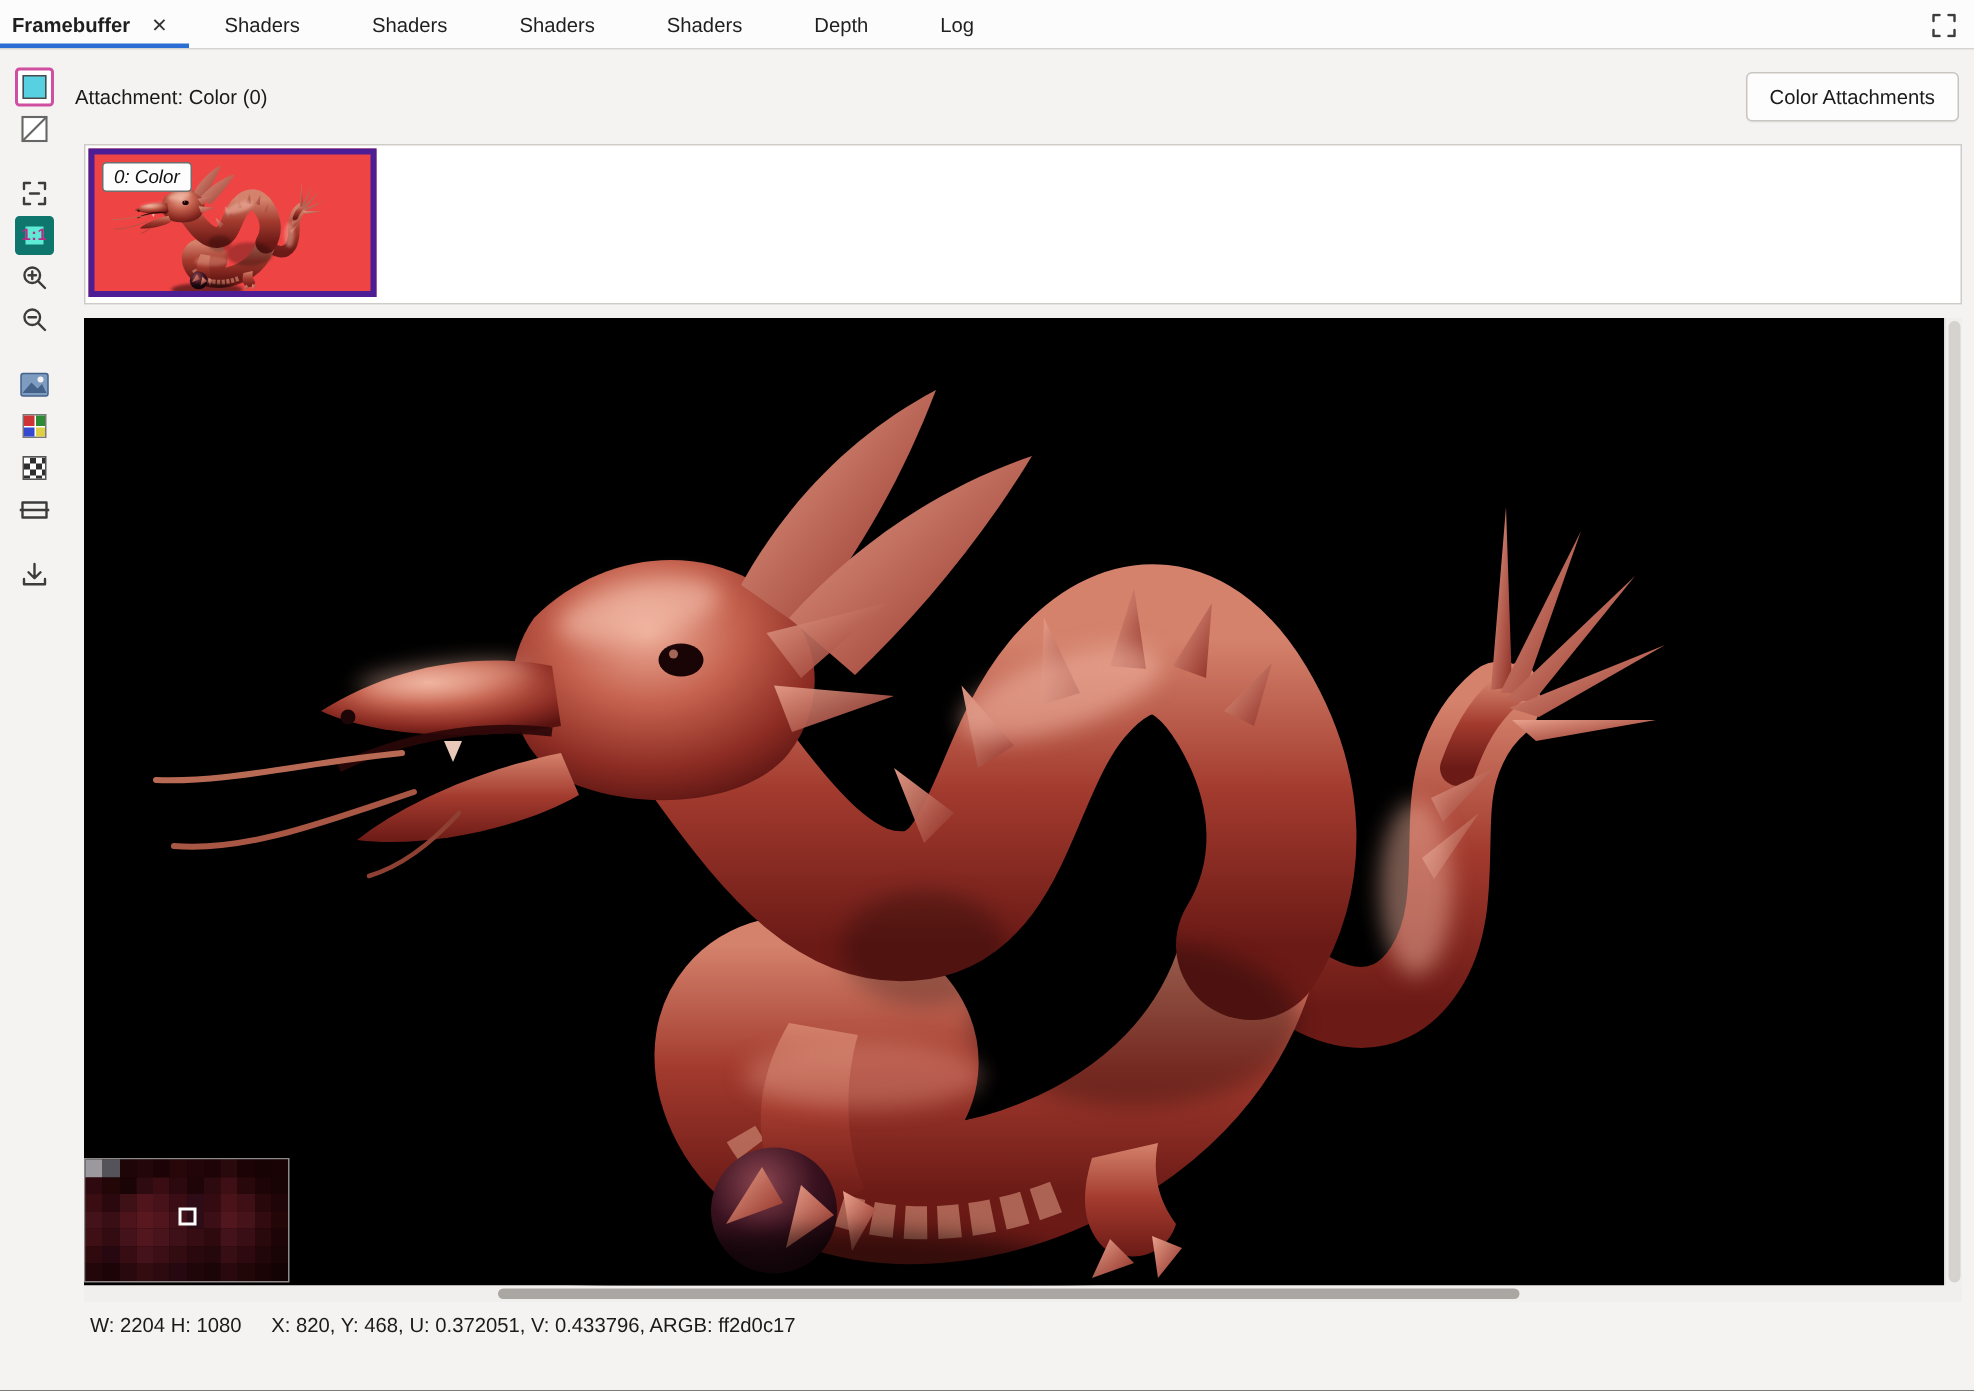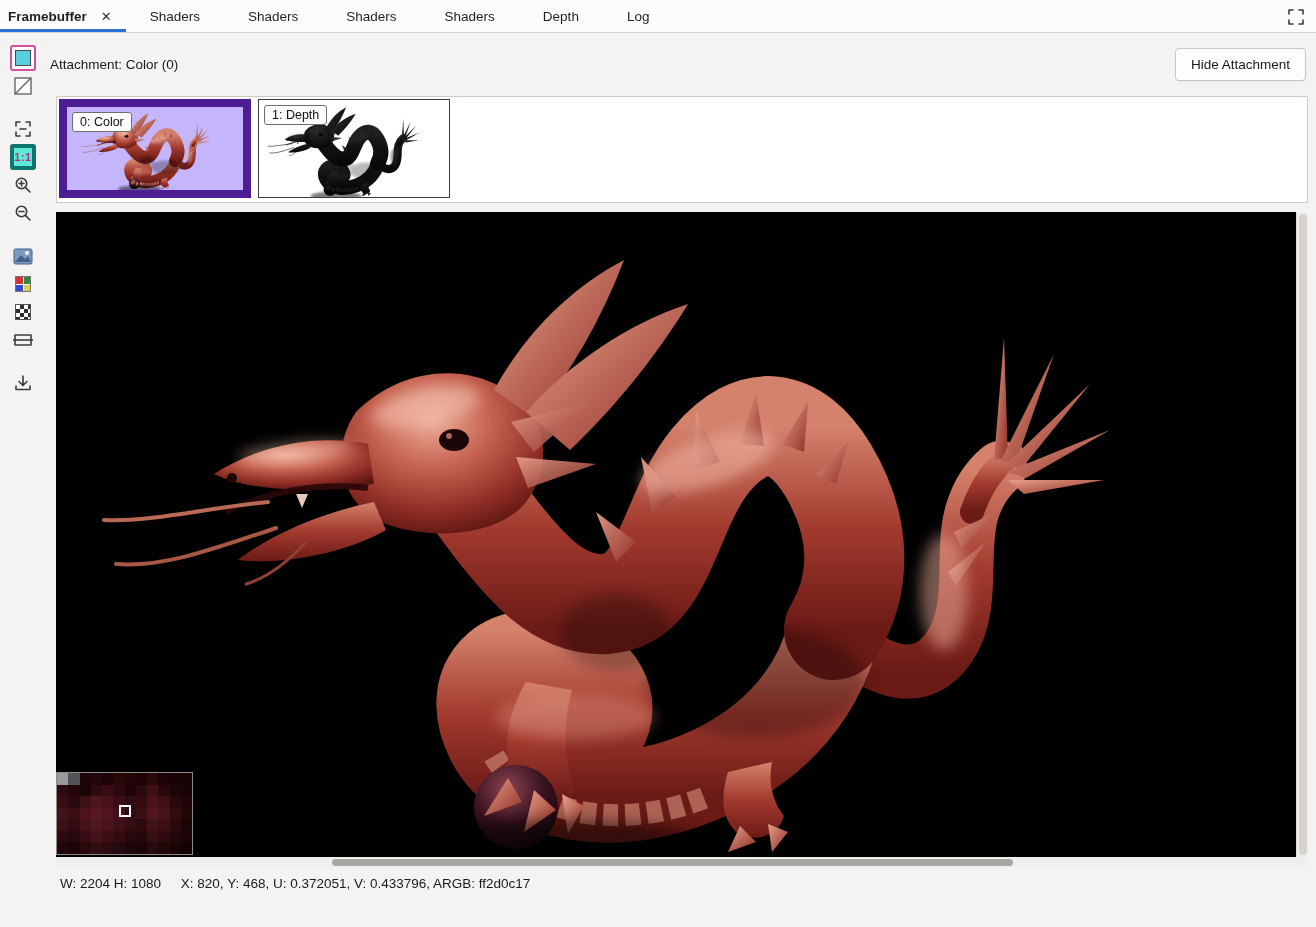--- a/index.html
+++ b/index.html
@@ -35,41 +35,41 @@
     box-shadow:0 1px 1px rgba(0,0,0,0.04);
   }
 
   
   .toolbar { position:absolute; left:8px; top:44px; width:30px; display:flex; flex-direction:column; align-items:center; }
   .tbtn {
     width:26px; height:26px; margin:1px 0; display:flex; align-items:center; justify-content:center;
     border:1px solid transparent; border-radius:3px; cursor:pointer;
   }
   .tbtn.sel-pink { border:2px solid #cf4fa0; background:#ffffff; }
-  .tbtn.sel-soft { border:4px solid #0f766e; background:#5eead4; }
+  .tbtn.sel-soft { border:7px solid #0f766e; background:#5eead4; }
   .cyansq { width:16px; height:16px; background:#57d0e2; border:1px solid #4a4a4a; }
   .one2one { font-size:11px; font-weight:bold; color:#b62d86; letter-spacing:0.5px; }
   .checker {
     width:16px; height:16px; border:1px solid #555;
     background: conic-gradient(#2e2e2e 25%, #ffffff 0 50%, #2e2e2e 0 75%, #ffffff 0) 0 0 / 8px 8px;
   }
   .rgba-grid { width:16px; height:16px; display:grid; grid-template-columns:1fr 1fr; gap:1px; background:#fff; border:1px solid #777;}
   .rgba-grid div:nth-child(1){background:#cf3434;}
   .rgba-grid div:nth-child(2){background:#2f8a34;}
   .rgba-grid div:nth-child(3){background:#3449cf;}
   .rgba-grid div:nth-child(4){background:#e0cf45;}
   .tb-gap { height:15px; }
 
   
   .attachments {
     position:absolute; left:56px; top:96px; width:1252px; height:107px;
     background:#ffffff; border:1px solid #cfccc8; display:flex; align-items:flex-start; padding:2px;
   }
   .thumb { position:relative; width:192px; height:99px; margin-right:7px; cursor:pointer; }
-  .thumb.color { border:8px solid #4c1d95; background:#c4b5fd; }
+  .thumb.color { border:4px solid #4c1d95; background:#ef4444;font-style:italic; }
   .thumb.depth { border:1px solid #3c3c3c; background:#ffffff; }
   .thumb svg.mini { width:100%; height:100%; display:block; }
   .thumb.depth svg.mini { filter: grayscale(1) brightness(0.22); }
   .chip {
     position:absolute; left:5px; top:5px; background:#fdfdfd; border:1px solid #6f6f6f;
     border-radius:3px; padding:0 7px; font-size:12.5px; line-height:18px; color:#111; white-space:nowrap;
   }
 
   
   .viewport { position:absolute; left:56px; top:212px; width:1240px; height:645px; background:#000; overflow:hidden; }
@@ -228,21 +228,21 @@
       <span>Log</span>
     </div>
   <div class="fullscreen-btn">
     <svg width="16" height="16" viewBox="0 0 16 16">
         <path class="icon-stroke" stroke="#1a1a1a" d="M1 5 V1 H5 M11 1 H15 V5 M15 11 V15 H11 M5 15 H1 V11"></path>
       </svg>
   </div>
 </div>
 
 <div class="attachment-label">Attachment: Color (0)</div>
-<button class="hide-btn">Hide Attachment</button>
+<button class="hide-btn">Color Attachments</button>
 
 <div class="toolbar">
   <div class="tbtn sel-pink">
     <div class="cyansq"></div>
   </div>
   <div class="tbtn">
     <svg width="20" height="20" viewBox="0 0 20 20">
       <rect x="2" y="2" width="16" height="16" fill="#ffffff" stroke="#666" stroke-width="1.4"></rect>
       <line x1="18" y1="2" x2="2" y2="18" stroke="#666" stroke-width="1.4"></line>
     </svg>
@@ -300,26 +300,20 @@
     </svg>
   </div>
 </div>
 
 <div class="attachments">
   <div class="thumb color">
     <svg class="mini" viewBox="0 0 1240 645">
         <use href="#dragon"></use>
       </svg>
     <span class="chip">0: Color</span>
-  </div>
-  <div class="thumb depth">
-    <svg class="mini" viewBox="0 0 1240 645">
-        <use href="#dragon"></use>
-      </svg>
-    <span class="chip">1: Depth</span>
   </div>
 </div>
 
 <div class="viewport">
   <svg class="render" viewBox="0 0 1240 645">
       <use href="#dragon"></use>
     </svg>
   <div class="magnifier">
     <div class="maggrid">
         <div style="background: rgb(155, 153, 158);"></div>

